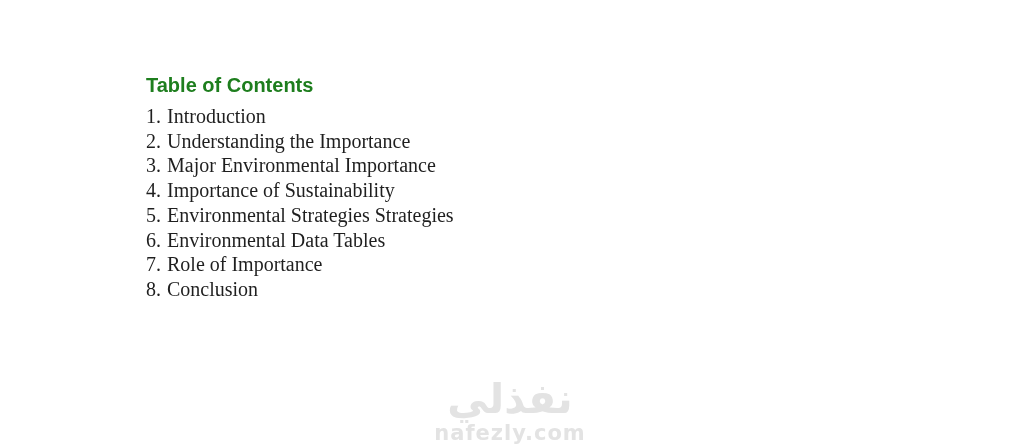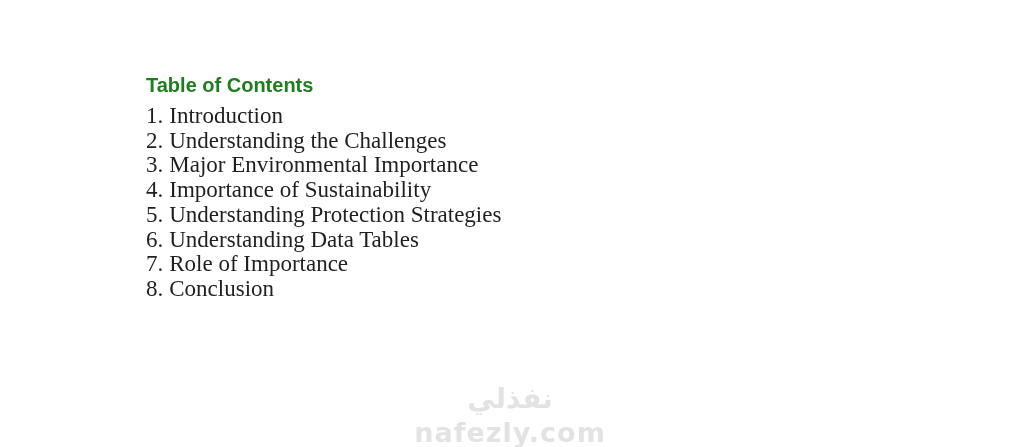--- a/index.html
+++ b/index.html
@@ -28,80 +28,80 @@
       font-size: 20px;
       line-height: 24px;
       color: var(--heading-green);
       margin-bottom: 7px;
     }
     .toc-list {
       list-style: none;
     }
     .toc-item {
       font-family: "Liberation Serif", serif;
-      font-size: 23px;
+      font-size: 20px;
       line-height: 24.7px;
       color: var(--body-text);
       white-space: nowrap;
     }
     .toc-number {
       display: inline-block;
       margin-right: 6px;
     }
     .watermark {
       position: absolute;
       left: 510px;
       top: 376px;
       transform: translateX(-50%);
       text-align: center;
       color: var(--watermark-gray);
       user-select: none;
     }
     .watermark-arabic {
       font-family: "DejaVu Sans", sans-serif;
       font-weight: 700;
-      font-size: 28px;
+      font-size: 41px;
       line-height: 46px;
       direction: rtl;
       text-align: center;
     }
     .watermark-domain {
       font-family: "DejaVu Sans", sans-serif;
       font-weight: 700;
-      font-size: 27px;
+      font-size: 21px;
       line-height: 22px;
       letter-spacing: 1px;
     }
   </style>
 </head>
 <body>
 
 <div class="page">
 
   <div class="content">
     <div class="toc-heading">Table of Contents</div>
 
     <ul class="toc-list">
       <li class="toc-item">
         <span class="toc-number">1.</span><span>Introduction</span>
       </li>
       <li class="toc-item">
-        <span class="toc-number">2.</span><span>Understanding the Challenges</span>
+        <span class="toc-number">2.</span><span>Understanding the Importance</span>
       </li>
       <li class="toc-item">
         <span class="toc-number">3.</span><span>Major Environmental Importance</span>
       </li>
       <li class="toc-item">
         <span class="toc-number">4.</span><span>Importance of Sustainability</span>
       </li>
       <li class="toc-item">
-        <span class="toc-number">5.</span><span>Understanding Protection Strategies</span>
+        <span class="toc-number">5.</span><span>Environmental Strategies Strategies</span>
       </li>
       <li class="toc-item">
-        <span class="toc-number">6.</span><span>Understanding Data Tables</span>
+        <span class="toc-number">6.</span><span>Environmental Data Tables</span>
       </li>
       <li class="toc-item">
         <span class="toc-number">7.</span><span>Role of Importance</span>
       </li>
       <li class="toc-item">
         <span class="toc-number">8.</span><span>Conclusion</span>
       </li>
     </ul>
   </div>
 

